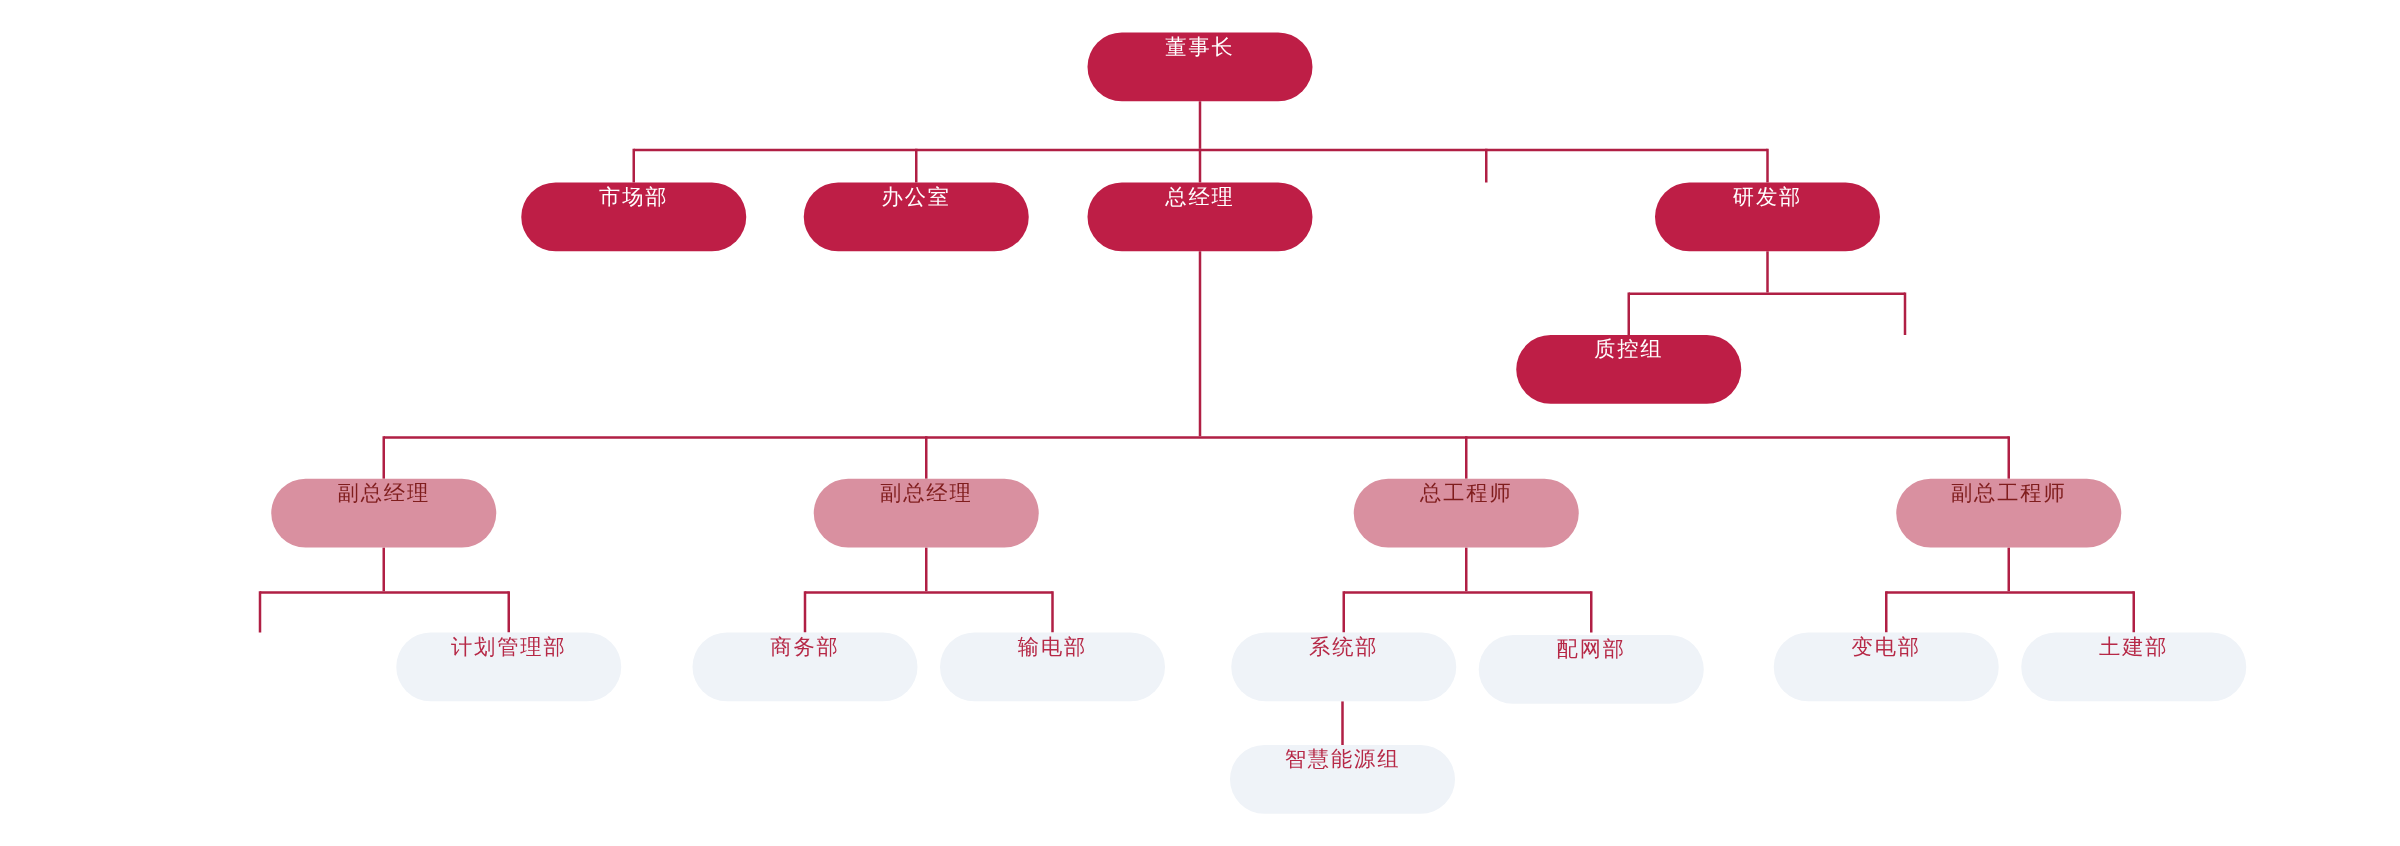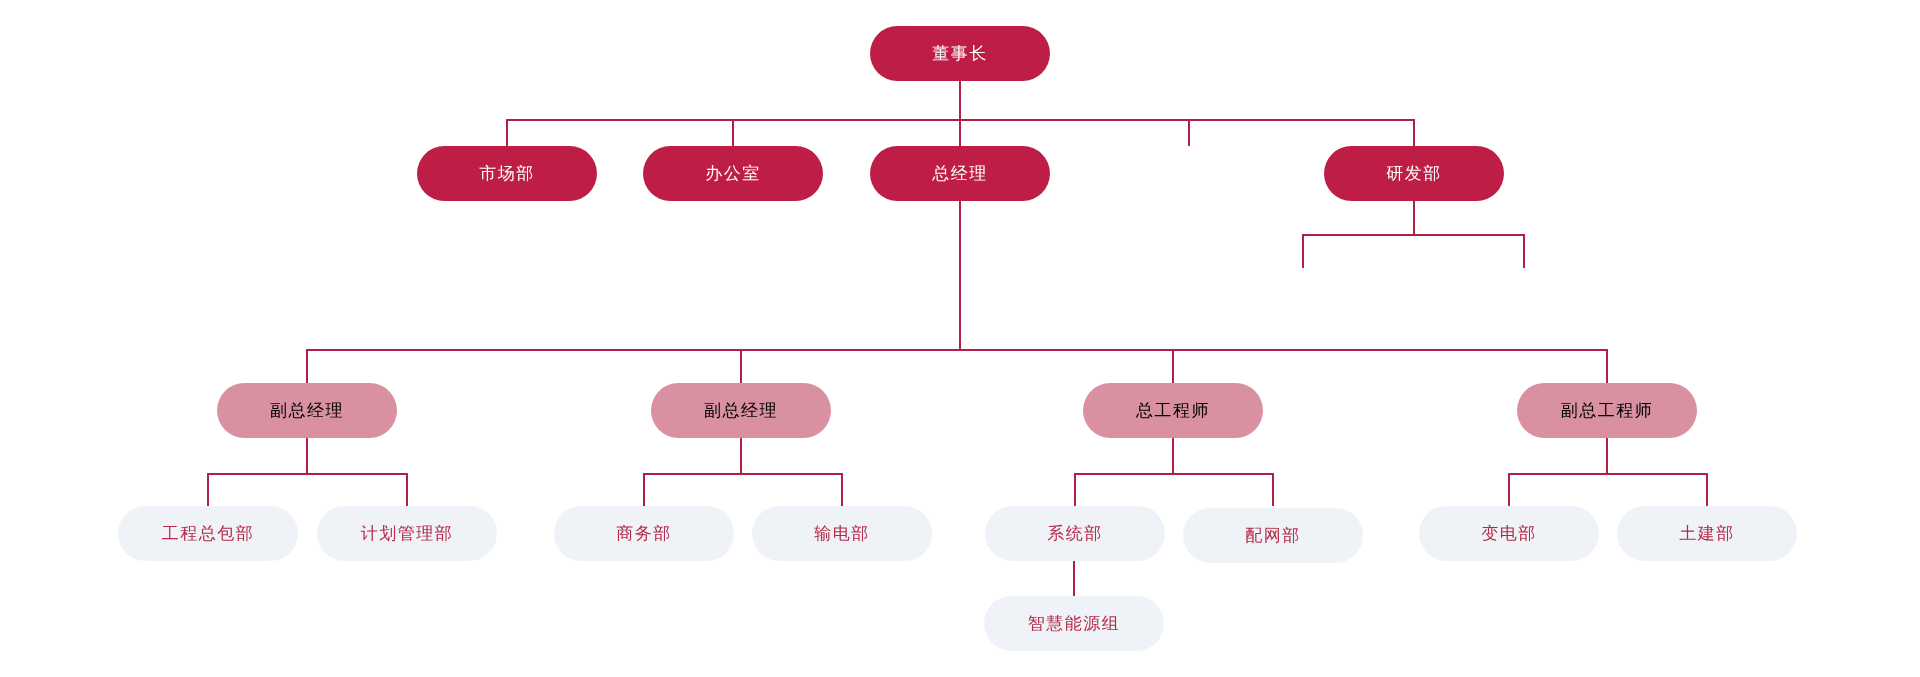--- a/index.html
+++ b/index.html
@@ -14,28 +14,28 @@
     position:relative;
     width:1920px;height:677px;
     background:#ffffff;
     font-family:"Liberation Sans","DejaVu Sans",sans-serif;
     overflow:hidden;
   }
   .node{
     position:absolute;
     width:180px;height:55px;
     border-radius:28px;
-    display:flex;align-items:center;justify-content:center;
+    display:flex;align-items:flex-start;justify-content:center;
     font-size:17px;
     letter-spacing:1.5px;
     box-sizing:border-box;
     cursor:default;
   }
   .t1{background:var(--primary);color:#ffffff;}
-  .t2{background:var(--secondary);color:#000000;}
+  .t2{background:var(--secondary);color:#7f1d1d;}
   .t3{background:var(--tertiary);color:var(--tertiary-text);}
   .vl{position:absolute;width:1.5px;background:var(--line);}
   .hl{position:absolute;height:1.5px;background:var(--line);}
 </style>
 </head>
 <body>
 
 <div class="canvas">
 
   <i class="vl" style="left:959px;top:81px;height:38px"></i>
@@ -87,37 +87,37 @@
   <div class="node t1" style="left:643px;top:146px">
     <span>办公室</span>
   </div>
   <div class="node t1" style="left:870px;top:146px">
     <span>总经理</span>
   </div>
   <div class="node t1" style="left:1324px;top:146px">
     <span>研发部</span>
   </div>
 
+  <div class="node t1" style="left:1213px;top:268px">
+    <span>质控组</span>
+  </div>
 
   <div class="node t2" style="left:217px;top:383px">
     <span>副总经理</span>
   </div>
   <div class="node t2" style="left:651px;top:383px">
     <span>副总经理</span>
   </div>
   <div class="node t2" style="left:1517px;top:383px">
     <span>副总工程师</span>
   </div>
   <div class="node t2" style="left:1083px;top:383px">
     <span>总工程师</span>
   </div>
 
-  <div class="node t3" style="left:118px;top:506px">
-    <span>工程总包部</span>
-  </div>
   <div class="node t3" style="left:317px;top:506px">
     <span>计划管理部</span>
   </div>
   <div class="node t3" style="left:554px;top:506px">
     <span>商务部</span>
   </div>
   <div class="node t3" style="left:752px;top:506px">
     <span>输电部</span>
   </div>
   <div class="node t3" style="left:985px;top:506px">

